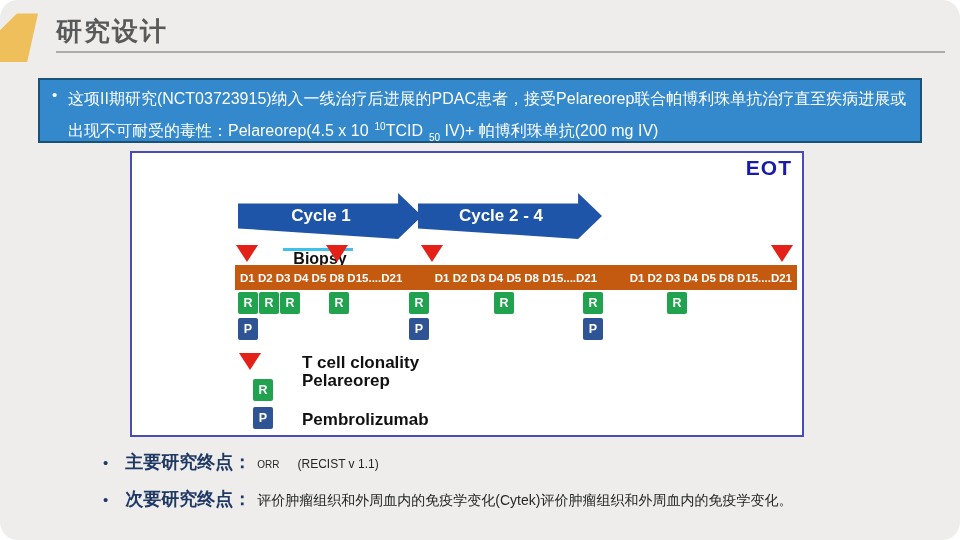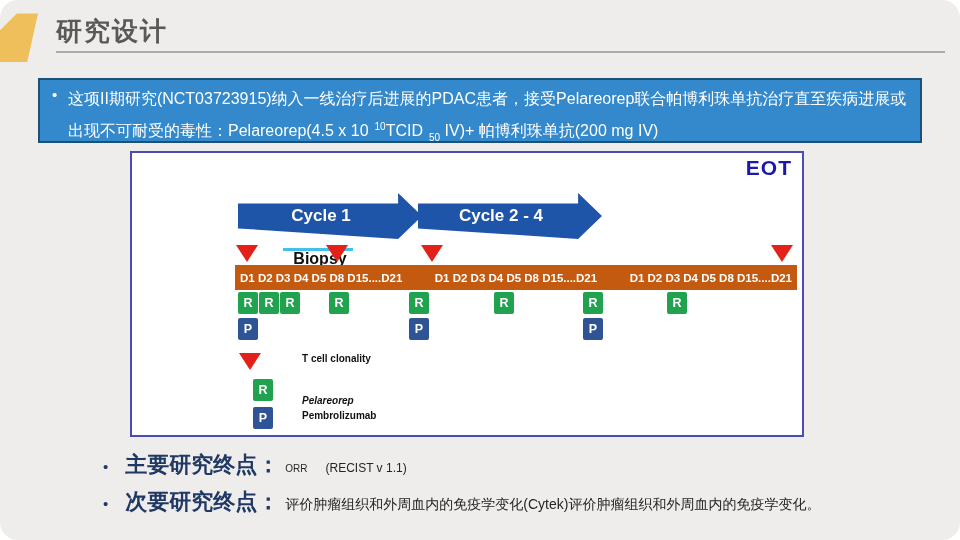--- a/index.html
+++ b/index.html
@@ -53,26 +53,26 @@
   .mark { position:absolute; width:20px; height:22px; border-radius:2px; color:#fff;
     font-weight:bold; font-size:12.5px; display:flex; align-items:center; justify-content:center; }
   .mark.r { background:#21A24E; top:139px; }
   .mark.p { background:#2F5496; top:165px; }
 
   .legend-tri { position:absolute; left:107px; top:200px; width:0; height:0;
     border-left:11px solid transparent; border-right:11px solid transparent;
     border-top:17px solid #E32119; }
   .legend-mark { position:absolute; left:121px; width:20px; height:22px; border-radius:2px;
     color:#fff; font-weight:bold; font-size:12.5px; display:flex; align-items:center; justify-content:center; }
-  .legend-text { position:absolute; left:170px; font-size:10px; font-weight:bold; color:#111; }
+  .legend-text { position:absolute; left:170px; font-size:17px; font-weight:bold; color:#111; }
 
   
   .ep-row { position:absolute; left:103px; display:flex; align-items:baseline; }
   .ep-bullet { color:#1F3864; font-size:15px; margin-right:17px; }
-  .ep-label { color:#1F3864; font-size:22px; font-weight:bold; margin-right:6px; white-space:nowrap; }
+  .ep-label { color:#1F3864; font-size:18px; font-weight:bold; margin-right:6px; white-space:nowrap; }
   .ep-value { color:#262626; font-size:10px; }
   .ep-small { color:#262626; font-size:12px;padding-left:18px; }
   .ep-text { color:#262626; font-size:14px; }
 </style>
 </head>
 <body>
 
 <div class="slide">
 
   <div class="hdr-accent"></div>
@@ -118,21 +118,21 @@
     <div class="mark r" style="left:451px;">R</div>
     <div class="mark r" style="left:535px;">R</div>
 
     <div class="mark p" style="left:106px;">P</div>
     <div class="mark p" style="left:277px;">P</div>
     <div class="mark p" style="left:451px;">P</div>
 
     <div class="legend-tri"></div>
     <div class="legend-text" style="top:200px;">T cell clonality</div>
     <div class="legend-mark" style="top:226px; background:#21A24E;">R</div>
-    <div class="legend-text" style="top:242px;font-style:italic;">Pelareorep</div>
+    <div class="legend-text" style="top:218px;">Pelareorep</div>
     <div class="legend-mark" style="top:254px; background:#2F5496;">P</div>
     <div class="legend-text" style="top:257px;">Pembrolizumab</div>
   </div>
 
   <div class="ep-row" style="top:450px;">
     <span class="ep-bullet">•</span>
     <span class="ep-label">主要研究终点：</span>
     <span class="ep-value">ORR</span>
     <span class="ep-small">(RECIST v 1.1)</span>
   </div>

